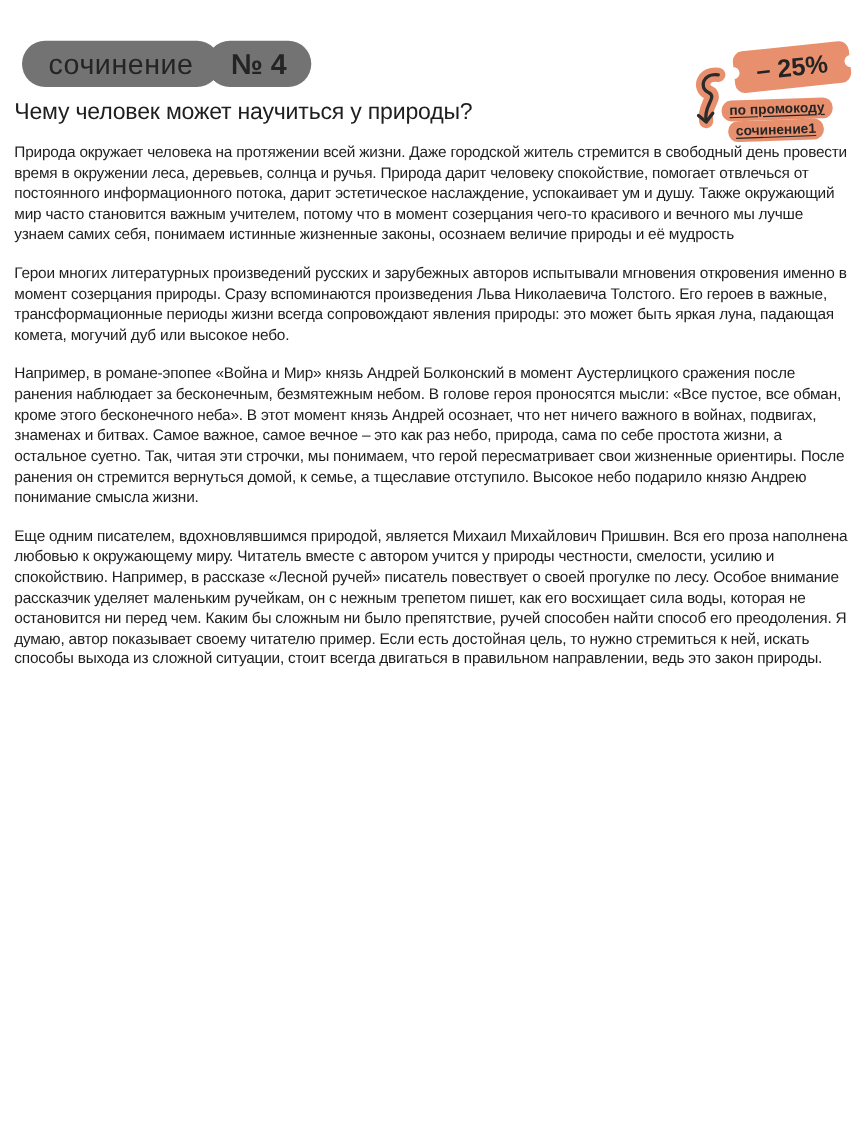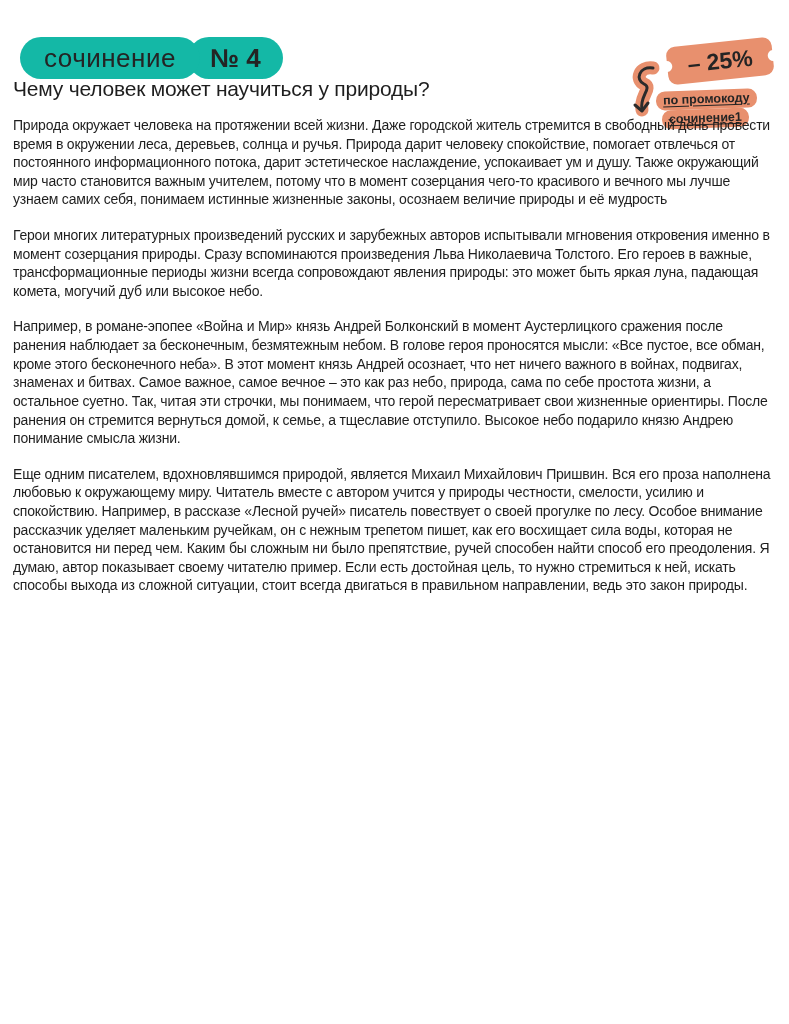--- a/index.html
+++ b/index.html
@@ -11,21 +11,21 @@
     color:#1e1e1e;
     overflow:hidden;
     box-sizing:border-box;
   }
   
   .badges{
     position:absolute;top:37px;left:20px;
     display:flex;align-items:center;
   }
   .pill{
-    background:#14b8a6;
+    background:#737373;
     color:#242424;
     border-radius:22px;
     height:42px;
     display:flex;align-items:center;justify-content:center;
     box-sizing:border-box;
   }
   .badge-title{
     padding:0 24px;
     font-size:26px;
     letter-spacing:0.5px;
@@ -65,21 +65,21 @@
     border-radius:9px;
     font-size:12.5px;font-weight:bold;
     padding:2px 7px 3px 7px;
     white-space:nowrap;
   }
   .promo-line span{text-decoration:underline;text-underline-offset:2px;}
   .promo-line1{top:52px;right:26px;transform:rotate(-2deg);}
   .promo-line2{top:71px;right:34px;transform:rotate(-2deg);}
   
   .essay{
-    position:absolute;top:77px;left:13px;
+    position:absolute;top:90px;left:13px;
     width:762px;
   }
   .essay h1{
     font-size:21px;font-weight:normal;
     margin:0 0 15px 0;
     letter-spacing:-0.2px;
   }
   .essay p{
     font-size:14px;font-weight:normal;
     line-height:1.33;

